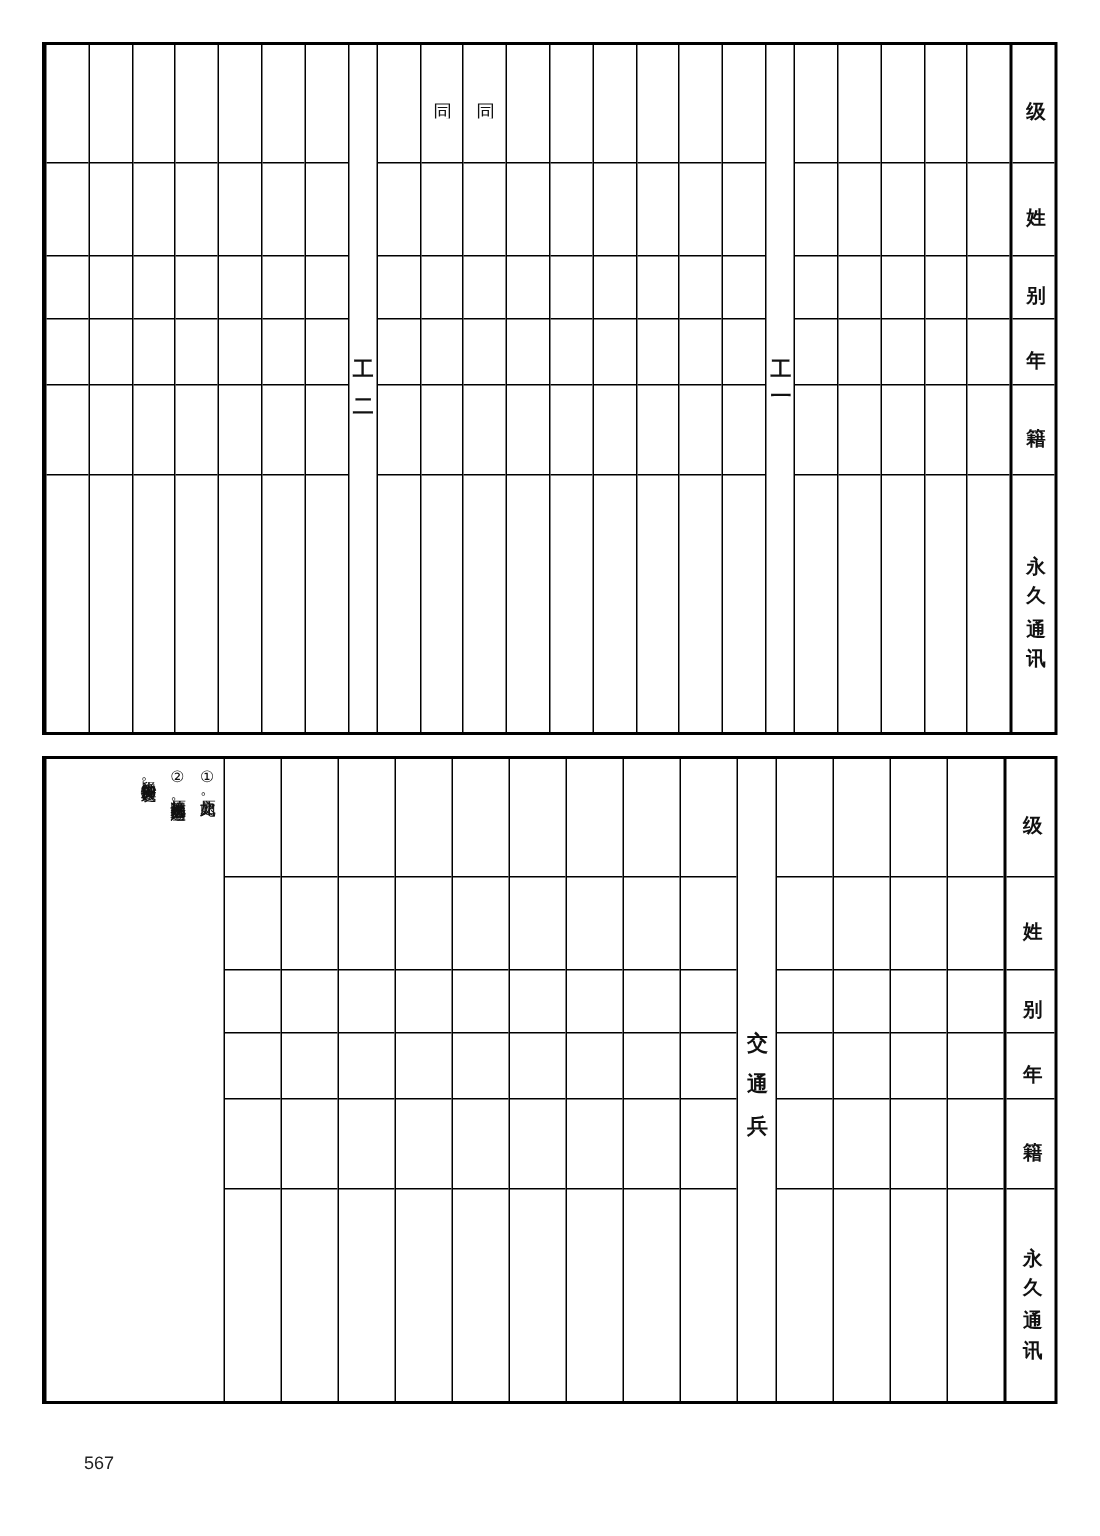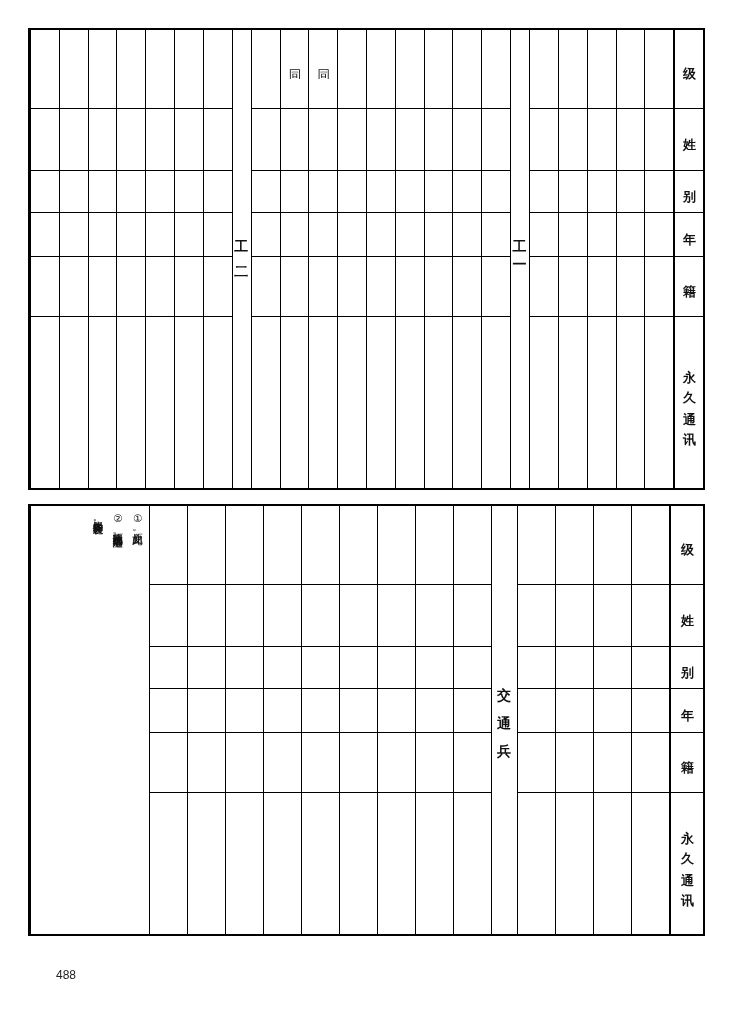--- a/index.html
+++ b/index.html
@@ -841,14 +841,14 @@
           <span class="vt addr">广东定安城内稠沟市永泰南房</span>
         </div>
       </div>
       <div class="notes" style="flex: 1 1 0%; border-left: 1px solid rgb(0, 0, 0);">
         <div class="note">①原文如此。</div>
         <div class="note">②原片说明姓名为举运应。</div>
         <div class="note">疑为少尉特务长之误。</div>
       </div>
     </div>
 
-  <div class="pageno">488</div>
+  <div class="pageno">567</div>
 </div>
 
 </body></html>

